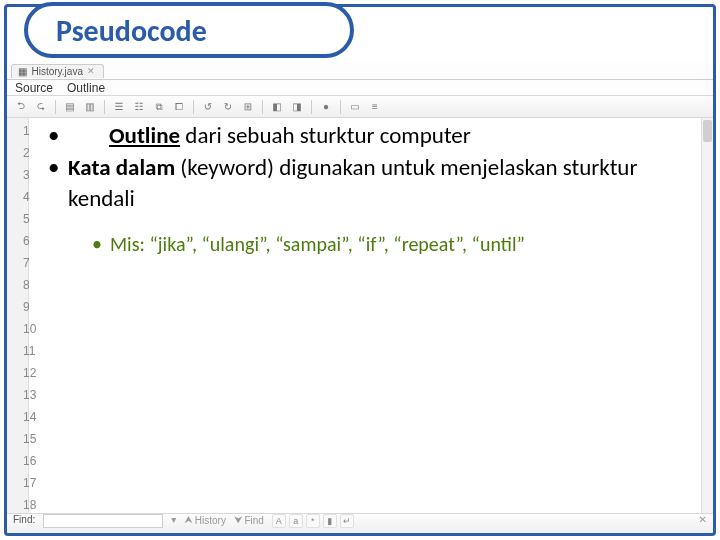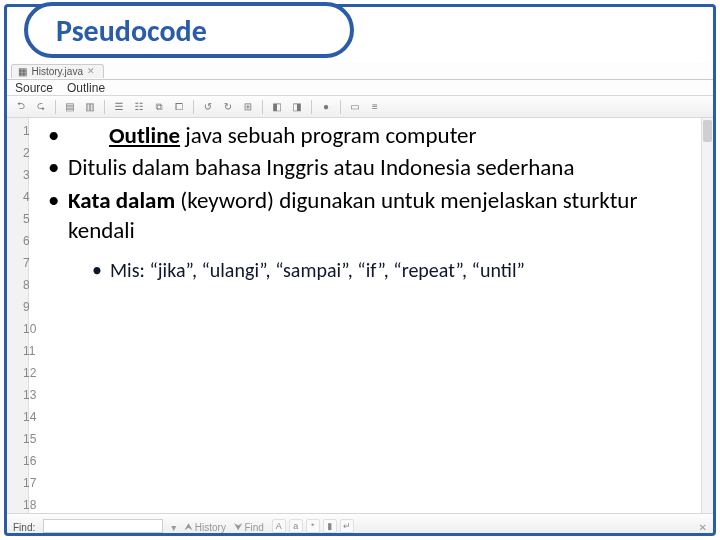--- a/index.html
+++ b/index.html
@@ -102,21 +102,21 @@
   .ide .scrollbar {
     position:absolute; right:0; top:0; bottom:0; width:12px;
     background:#f3f3f3; border-left:1px solid #ddd;
   }
   .ide .scrollbar .thumb {
     position:absolute; left:1px; right:1px; top:2px; height:22px;
     background:#cfcfcf; border-radius:2px;
   }
   .ide .findbar {
     position:absolute; left:0; right:0; bottom:0; height:20px;
-    display:flex; align-items:flex-end; gap:8px;
+    display:flex; align-items:flex-start; gap:8px;
     padding:0 6px;
     border-top:1px solid #d8d8d8;
     background:linear-gradient(#fdfdfd,#efefef);
     font-size:10px; color:#555;
   }
   .ide .findbar .field {
     width:120px; height:14px; border:1px solid #cfcfcf; background:#fff;
   }
   .ide .findbar .btn { color:#999; display:inline-flex;align-items:center;gap:2px; }
   .ide .findbar .icons { display:flex; gap:3px; }
@@ -139,22 +139,22 @@
     margin-bottom: 2px;
   }
   .content ul.level1 > li::before {
     content: "•";
     position: absolute; left: 0; top: 0;
     color: #000;
   }
   .content ul.level2 {
     list-style: none;
     font-size: 20px;
-    color: #0f172a;
-    margin-top: 12px;
+    color: #4d7c0f;
+    margin-top: 18px;
     margin-left: 24px;
   }
   .content ul.level2 > li {
     position: relative;
     padding-left: 18px;
   }
   .content ul.level2 > li::before {
     content: "•";
     position: absolute; left: 0; top: 0;
   }
@@ -256,24 +256,21 @@
       <span>▮</span>
       <span>↵</span>
     </span>
     <span style="margin-left:auto;color:#999">✕</span>
   </div>
 </div>
 
 <div class="content">
   <ul class="level1">
     <li>
-      <strong class="u">Outline</strong><span> java sebuah program computer</span>
-    </li>
-    <li>
-      <span>Ditulis dalam bahasa Inggris atau Indonesia sederhana</span>
+      <strong class="u">Outline</strong><span> dari sebuah sturktur computer</span>
     </li>
     <li>
       <strong>Kata dalam</strong><span> (keyword) digunakan untuk menjelaskan sturktur kendali</span>
       <ul class="level2">
         <li>
           <span>Mis: “jika”, “ulangi”, “sampai”, “if”, “repeat”, “until”</span>
         </li>
       </ul>
     </li>
   </ul>

